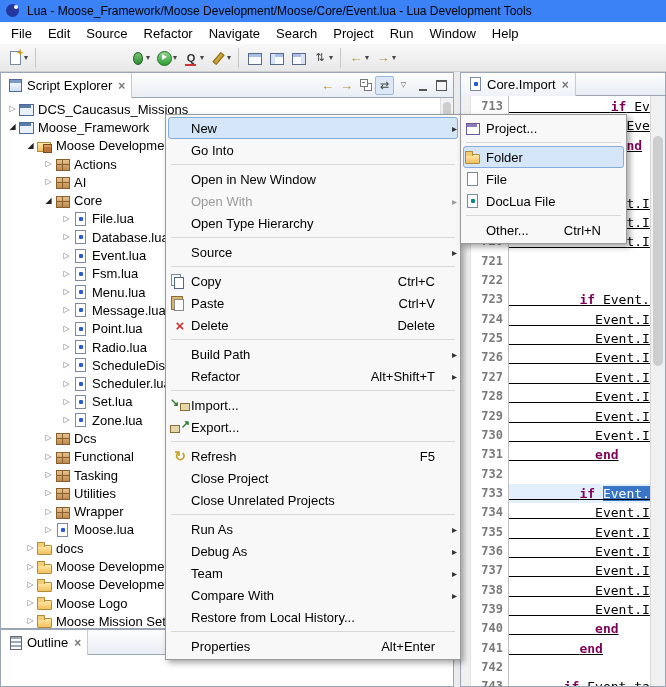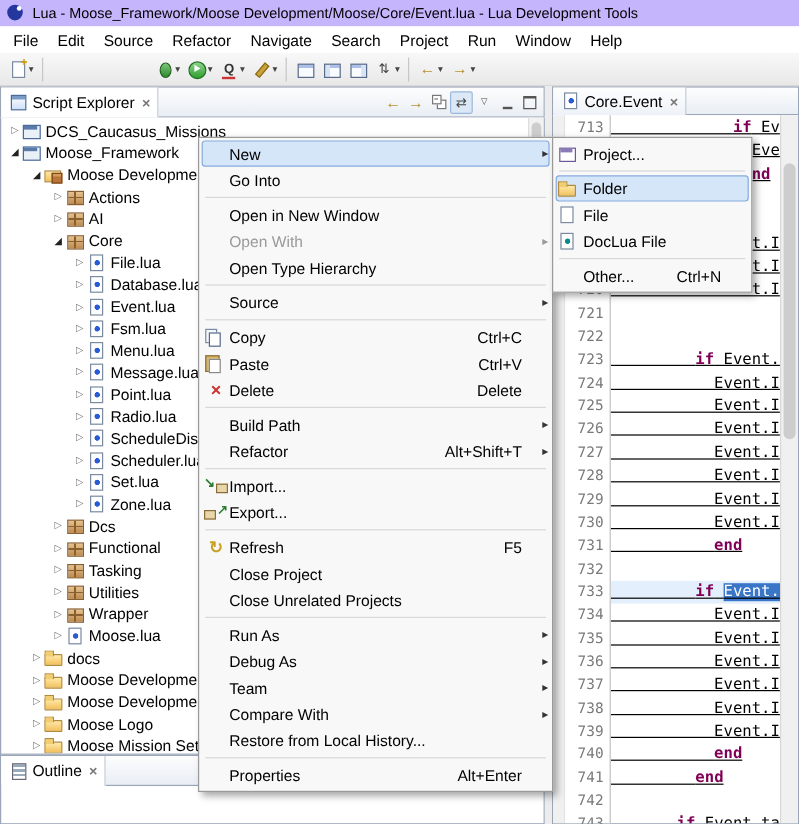--- a/index.html
+++ b/index.html
@@ -1,20 +1,20 @@
 <!DOCTYPE html>
 <html><head>
 <meta charset="utf-8">
 <style>
   *{margin:0;padding:0;box-sizing:border-box;}
   html,body{width:666px;height:687px;overflow:hidden;}
   body{font-family:"Liberation Sans",sans-serif;font-size:13px;color:#000;background:#fff;position:relative;}
 
   
-  .titlebar{height:22px;display:flex;align-items:center;padding-left:5px;background:#c4b5fd;}
+  .titlebar{height:22px;display:flex;align-items:center;padding-left:5px;background:#3b82f6;}
   .titlebar .title{font-size:12px;margin-left:6px;white-space:nowrap;}
   .ic-app{width:16px;height:16px;position:relative;display:inline-block;}
   .ic-app::before{content:"";position:absolute;left:1px;top:1px;width:13px;height:13px;border-radius:50%;background:#24379f;}
   .ic-app::after{content:"";position:absolute;right:3px;top:2px;width:4px;height:4px;border-radius:50%;background:#fff;}
   .menubar{height:22px;display:flex;align-items:center;background:#fff;padding-left:3px;}
   .mb-item{padding:2px 8px;white-space:nowrap;}
   .toolbar{height:28px;background:linear-gradient(#f8f8f8,#e8e8e8);border-bottom:1px solid #cfcfcf;display:flex;align-items:center;padding-left:4px;}
   .tb-group{display:flex;align-items:center;}
   .tb-sep{width:1px;height:20px;background:#c6c6c6;margin:0 4px;}
   .tb-btn{height:24px;display:flex;align-items:center;padding:0 2px;margin:0 1px;border-radius:2px;}
@@ -103,21 +103,21 @@
   .tree-sb .thumb{position:absolute;left:2px;right:2px;top:4px;height:130px;background:#cdcdcd;border-radius:5px;}
 
   .outline-header{height:26px;background:linear-gradient(#fdfdfd,#e9eef5);border:1px solid #9aa6b8;display:flex;align-items:center;}
   .outline-body{height:32px;background:#fff;border:1px solid #9aa6b8;border-top:none;}
 
   
   .etab-bar{height:24px;background:linear-gradient(#fdfdfd,#e9eef5);border:1px solid #9aa6b8;display:flex;align-items:center;}
   .etab{height:23px;background:linear-gradient(#fefefe,#eef2f8);display:flex;align-items:center;gap:4px;padding:0 6px;border-right:1px solid #c4ccd8;}
   .editor{flex:1;display:flex;border:1px solid #9aa6b8;border-top:none;background:#fff;min-height:0;}
   .gutter-annot{width:10px;background:#f0f0f0;border-right:1px solid #e2e2e2;}
-  .gutter{width:38px;background:#fff;border-right:1px solid #c0c0c0;padding-top:1px;}
+  .gutter{width:38px;background:#fff;border-right:1px solid #c0c0c0;padding-top:1px;font-weight:bold;}
   .gnum{height:19.35px;line-height:19.35px;text-align:right;padding-right:5px;color:#7a7a7a;font-family:"DejaVu Sans Mono",monospace;font-size:12px;}
   .code{flex:1;min-width:0;overflow:hidden;padding-top:1px;font-family:"DejaVu Sans Mono",monospace;font-size:13px;white-space:pre;text-decoration:underline;}
   .cline{height:19.35px;line-height:19.35px;}
   .cline.cur{background:#e3effc;}
   .kw{color:#7f0055;font-weight:bold;}
   .sel{background:#3a76c8;color:#fff;}
   .escroll{width:15px;background:#f0f0f0;border-left:1px solid #d8d8d8;position:relative;}
   .escroll .thumb{position:absolute;left:2px;right:2px;top:40px;height:230px;background:#cdcdcd;border-radius:5px;}
 
   
@@ -404,21 +404,21 @@
     </div>
     <div class="outline-body"></div>
   </div>
 
   <div class="sash"></div>
 
   <div class="right">
     <div class="etab-bar">
       <div class="etab">
         <span class="ic ic-luafile"></span>
-        <span>Core.Event</span>
+        <span>Core.Import</span>
         <span class="tab-close"></span>
       </div>
     </div>
     <div class="editor">
       <div class="gutter-annot"></div>
       <div class="gutter">
           <div class="gnum">713</div>
           <div class="gnum">714</div>
           <div class="gnum">715</div>
           <div class="gnum">716</div>

